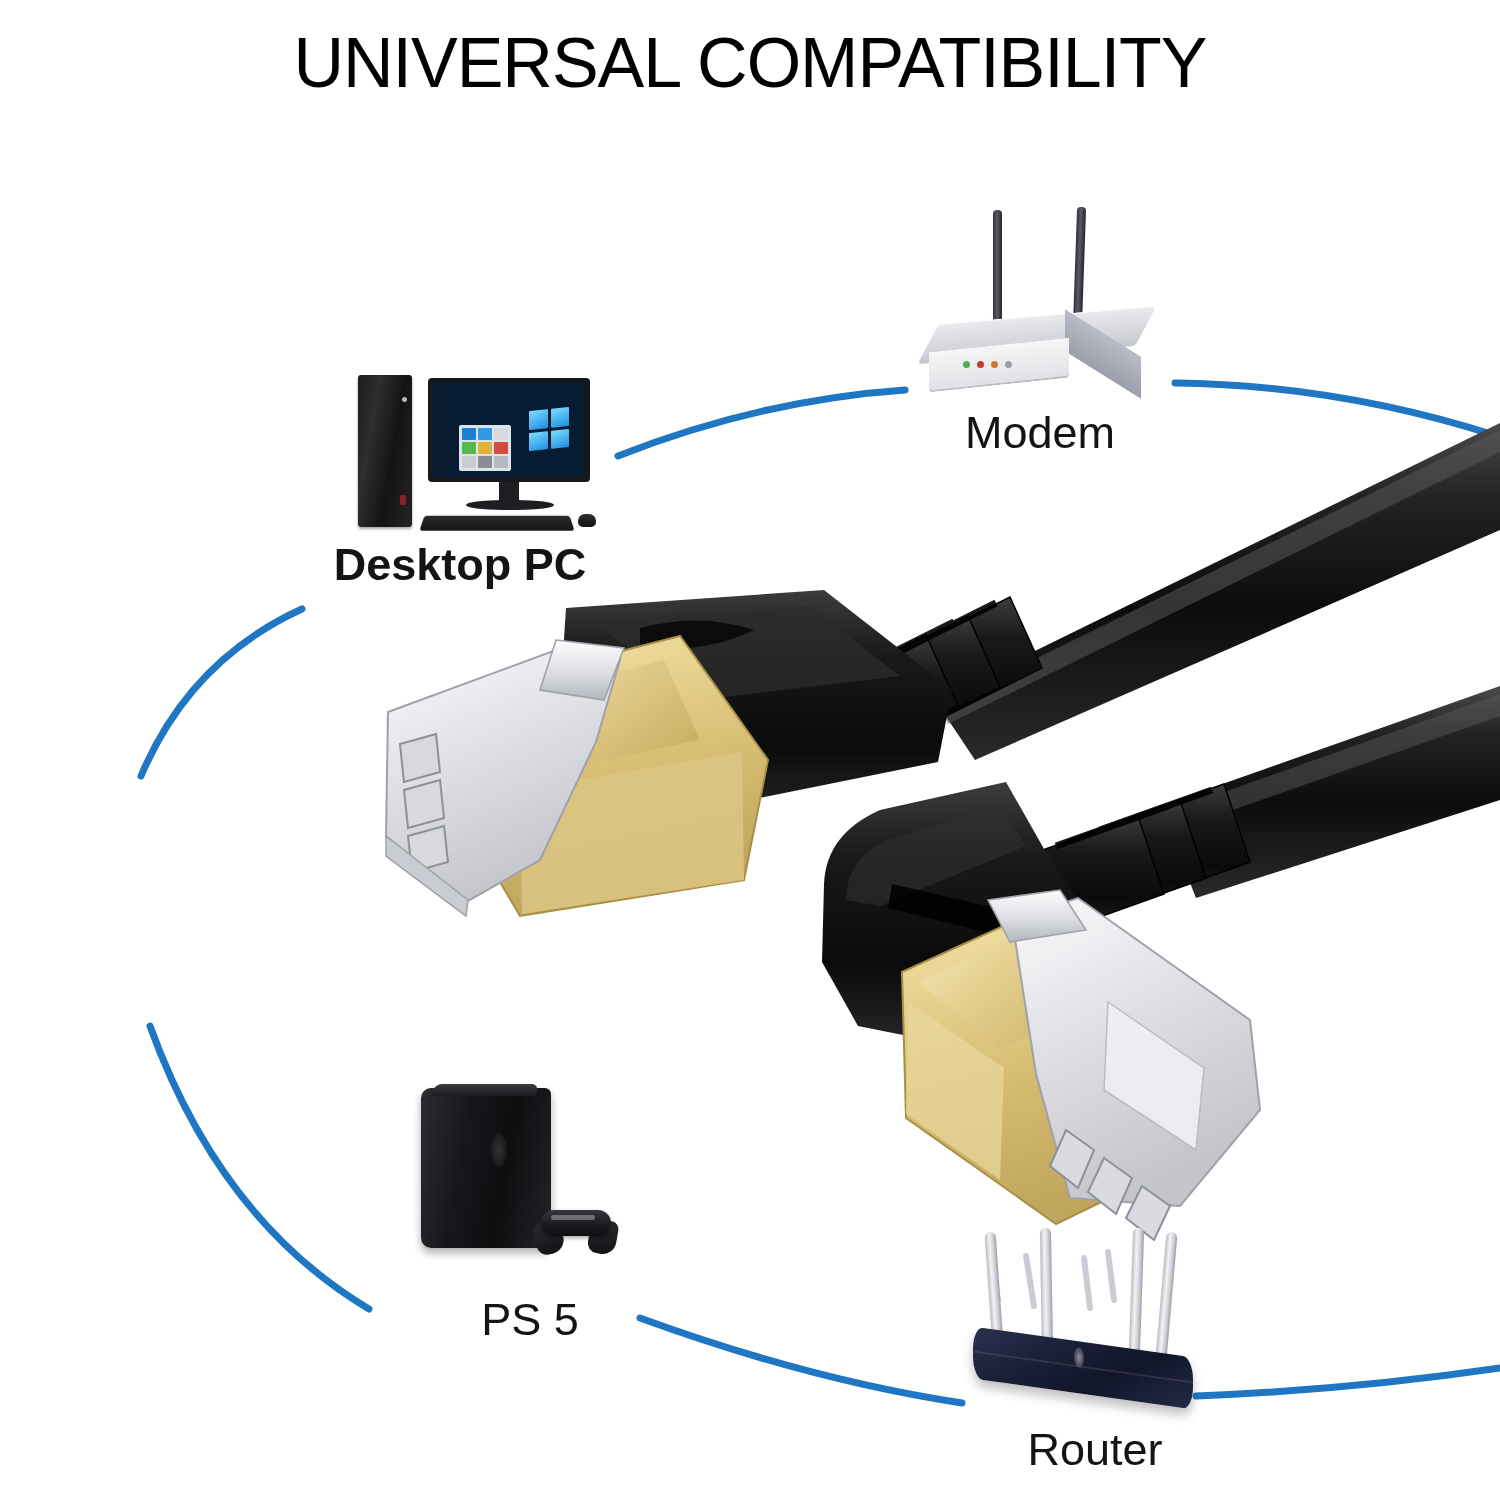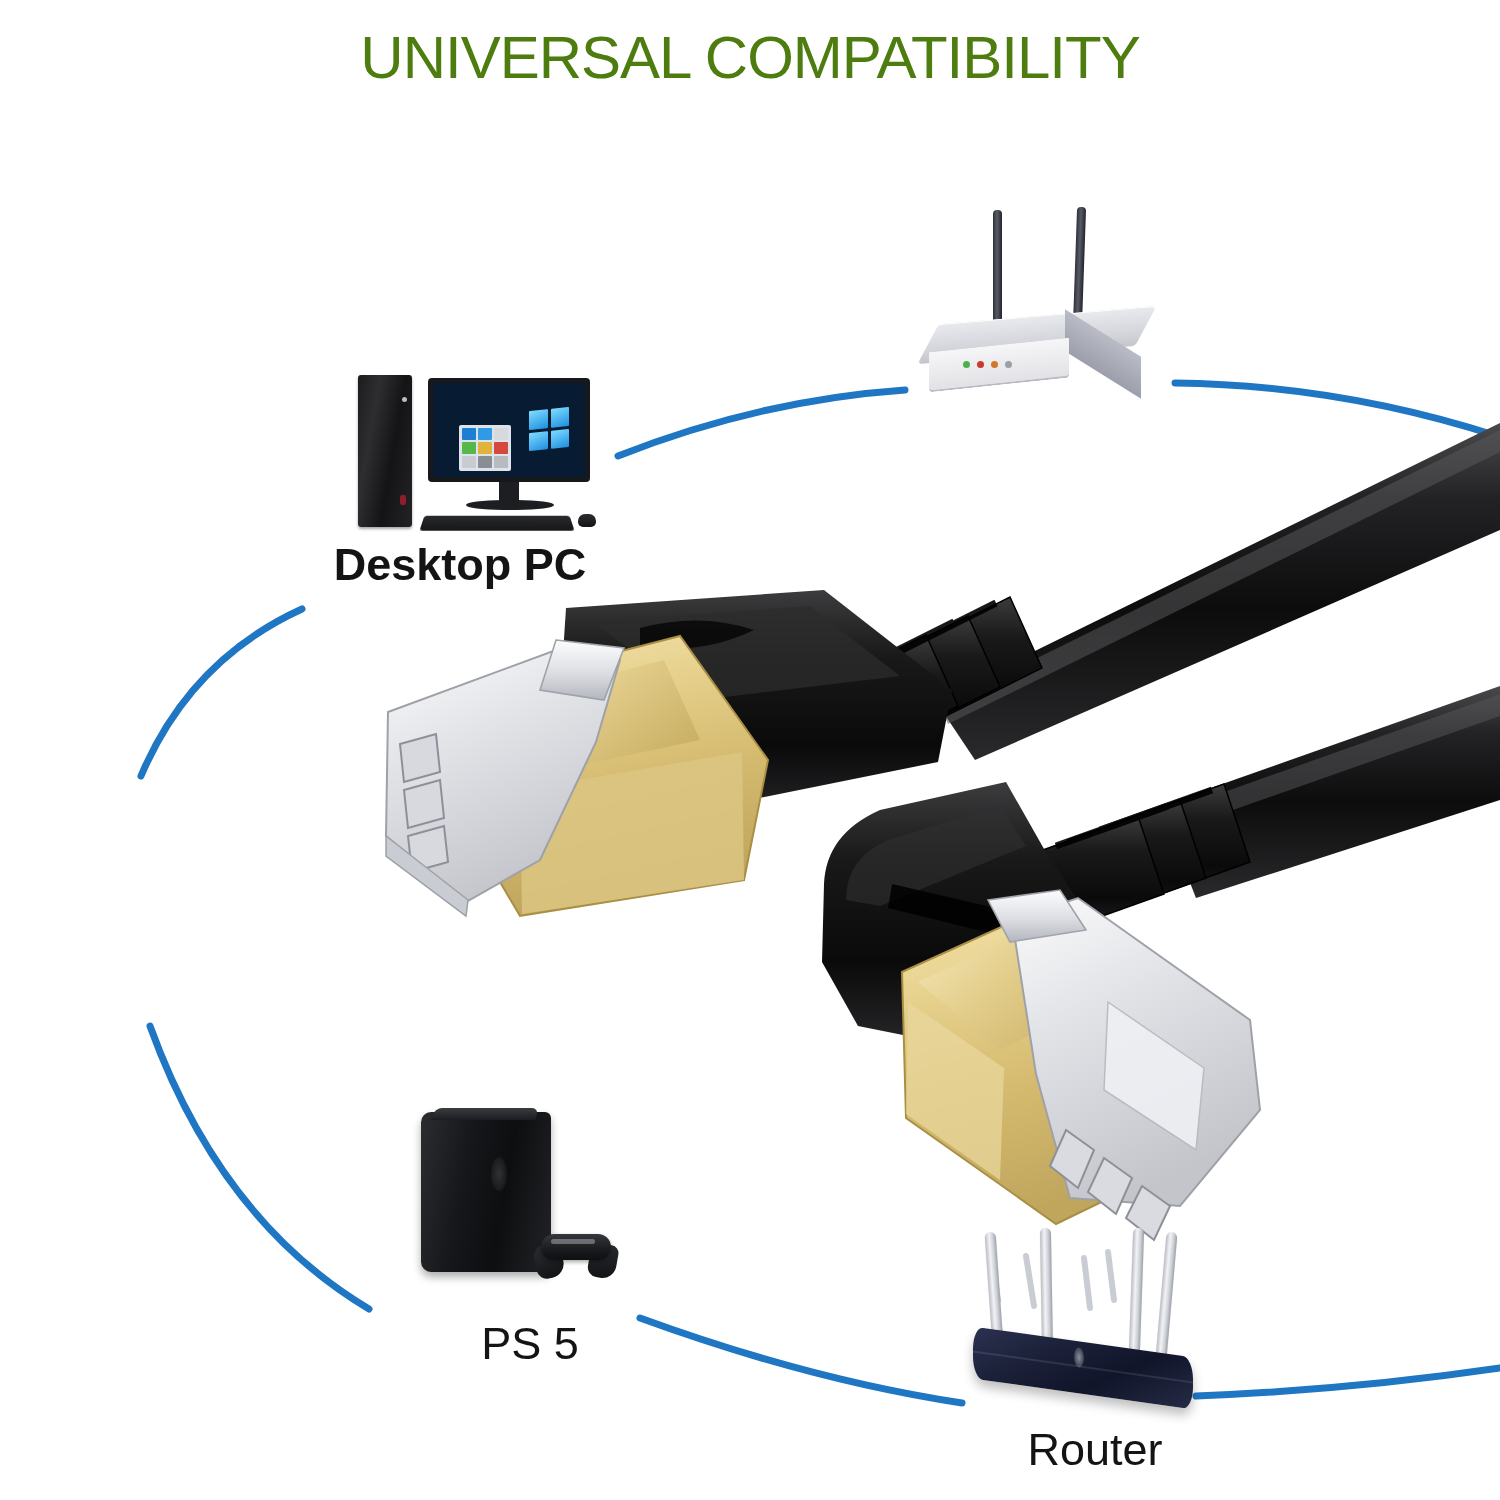--- a/index.html
+++ b/index.html
@@ -18,25 +18,25 @@
     overflow: hidden;
   }
 
   
   .title {
     position: absolute;
     left: 0;
     top: 28px;
     width: 1500px;
     text-align: center;
-    font-size: 60px;
+    font-size: 70px;
     line-height: 1;
     letter-spacing: -1px;
     font-weight: 400;
-    color: #4d7c0f;
+    color: #000000;
     white-space: nowrap;
   }
   .subtitle {
     position: absolute;
     left: 0;
     top: 138px;
     width: 1500px;
     text-align: center;
     font-size: 46px;
     line-height: 1;
@@ -200,21 +200,21 @@
   .lt-streak.s2 { top:84%; }
   .lt-base {
     position:absolute; left:4px; top:114px; width:210px; height:22px;
     background:linear-gradient(180deg,#303237 0%,#1a1b1e 55%,#0d0e10 100%);
     border-radius:4px 4px 12px 12px;
     transform: perspective(140px) rotateX(34deg);
     box-shadow:0 4px 7px rgba(0,0,0,.28);
   }
 
   
-  #ps5 { left: 400px; top: 1104px; width: 260px; }
+  #ps5 { left: 400px; top: 1080px; width: 260px; }
   #ps5 .art { width: 230px; height: 212px; }
   .ps-body {
     position:absolute; left:6px; top:8px; width:130px; height:160px;
     background:linear-gradient(100deg,#2b2d30 0%,#16171a 34%,#0d0e10 62%,#212326 100%);
     border-radius:10px 6px 8px 10px;
     box-shadow:0 5px 9px rgba(0,0,0,.32);
   }
   .ps-body::after {
     content:""; position:absolute; left:12px; top:-4px; width:104px; height:12px;
     background:linear-gradient(180deg,#3a3c40,#1b1c1f); border-radius:7px 7px 0 0;
@@ -461,20 +461,21 @@
       <div class="mdm-ant a1"></div>
       <div class="mdm-ant a2"></div>
       <div class="mdm-top"></div>
       <div class="mdm-side"></div>
       <div class="mdm-front"></div>
       <span class="mdm-led g"></span>
       <span class="mdm-led r"></span>
       <span class="mdm-led o"></span>
       <span class="mdm-led d"></span>
     </div>
+    <div class="node-label">Modem</div>
   </div>
 
 
   <div class="node" id="ps5">
     <div class="art">
       <div class="ps-body">
           <span class="sheen"></span>
         </div>
       <div class="ps-pad">
         <span class="grip l"></span>

